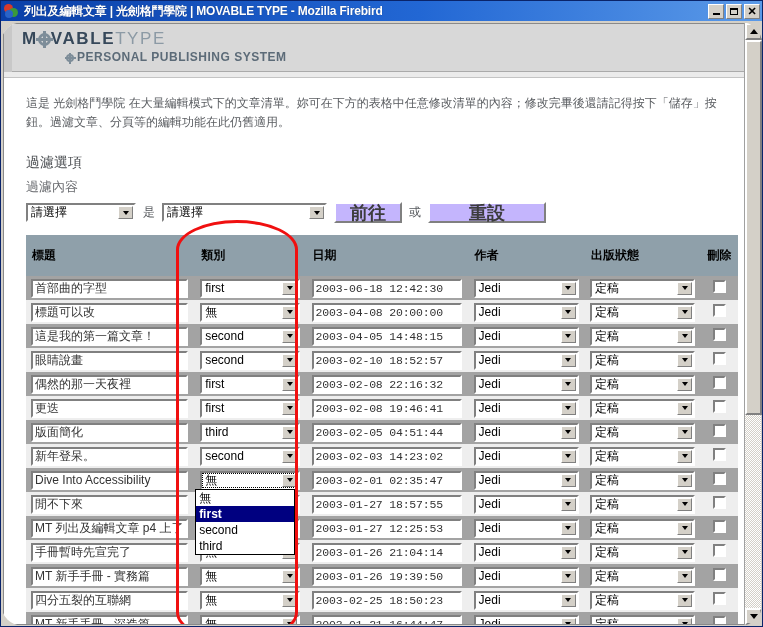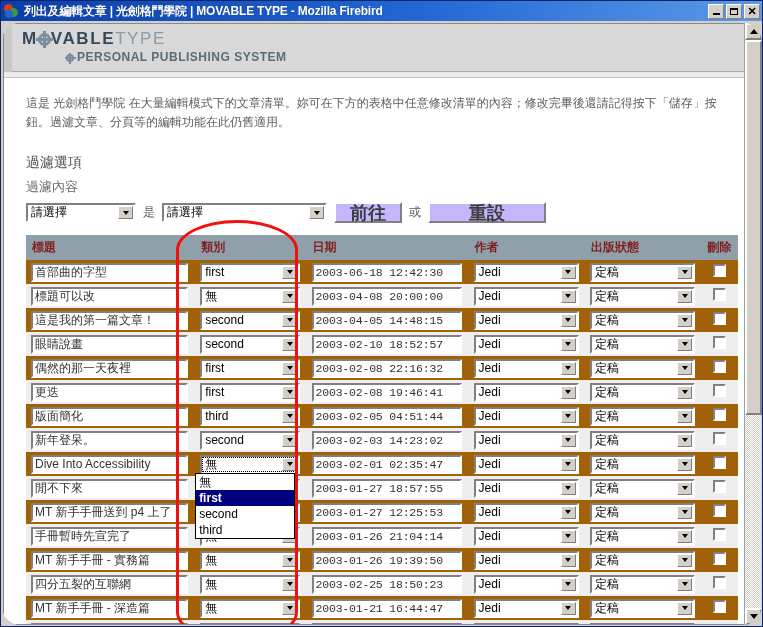--- a/index.html
+++ b/index.html
@@ -225,31 +225,31 @@
 
   
   .tbl {
     border-collapse: collapse;
     width: 712px;
     margin-top: 4px;
     font-size: 12px;
   }
   .tbl thead th {
     background: #8fa0aa;
-    color: #7f1d1d;
+    color: #000000;
     font-size: 12px;
     font-weight: bold;
     text-align: left;
-    padding: 4px 6px;
+    padding: 12px 6px;
     height: 22px;
     border: none;
     white-space: nowrap;
   }
   .tbl tbody tr { height: 24px; }
-  .tbl tbody tr.odd  { background: #a16207; }
+  .tbl tbody tr.odd  { background: #a3a3a3; }
   .tbl tbody tr.even { background: #eeeeee; }
   .tbl td { padding: 2px 5px; border: none; vertical-align: middle; }
 
   .txtin {
     background: #ffffff;
     border: 2px solid;
     border-color: #808080 #ffffff #ffffff #808080;
     height: 19px;
     font-size: 12px;
     color: #333;
@@ -756,21 +756,21 @@
                     <span>定稿</span>
                     <span class="arrow-btn">
                       <span class="caret"></span>
                     </span>
                   </div>
                 </td>
                 <td class="col-del"><span class="chk"></span></td>
               </tr>
               <tr class="odd">
                 <td class="c-title">
-                  <div class="txtin">MT 新手手冊送到 p4 上了</div>
+                  <div class="txtin">MT 列出及編輯文章 p4 上了</div>
                 </td>
                 <td class="c-cat cat-cell">
                   <div class="sel">
                     <span>無</span>
                     <span class="arrow-btn">
                       <span class="caret"></span>
                     </span>
                   </div>
                 </td>
                 <td class="c-date">

